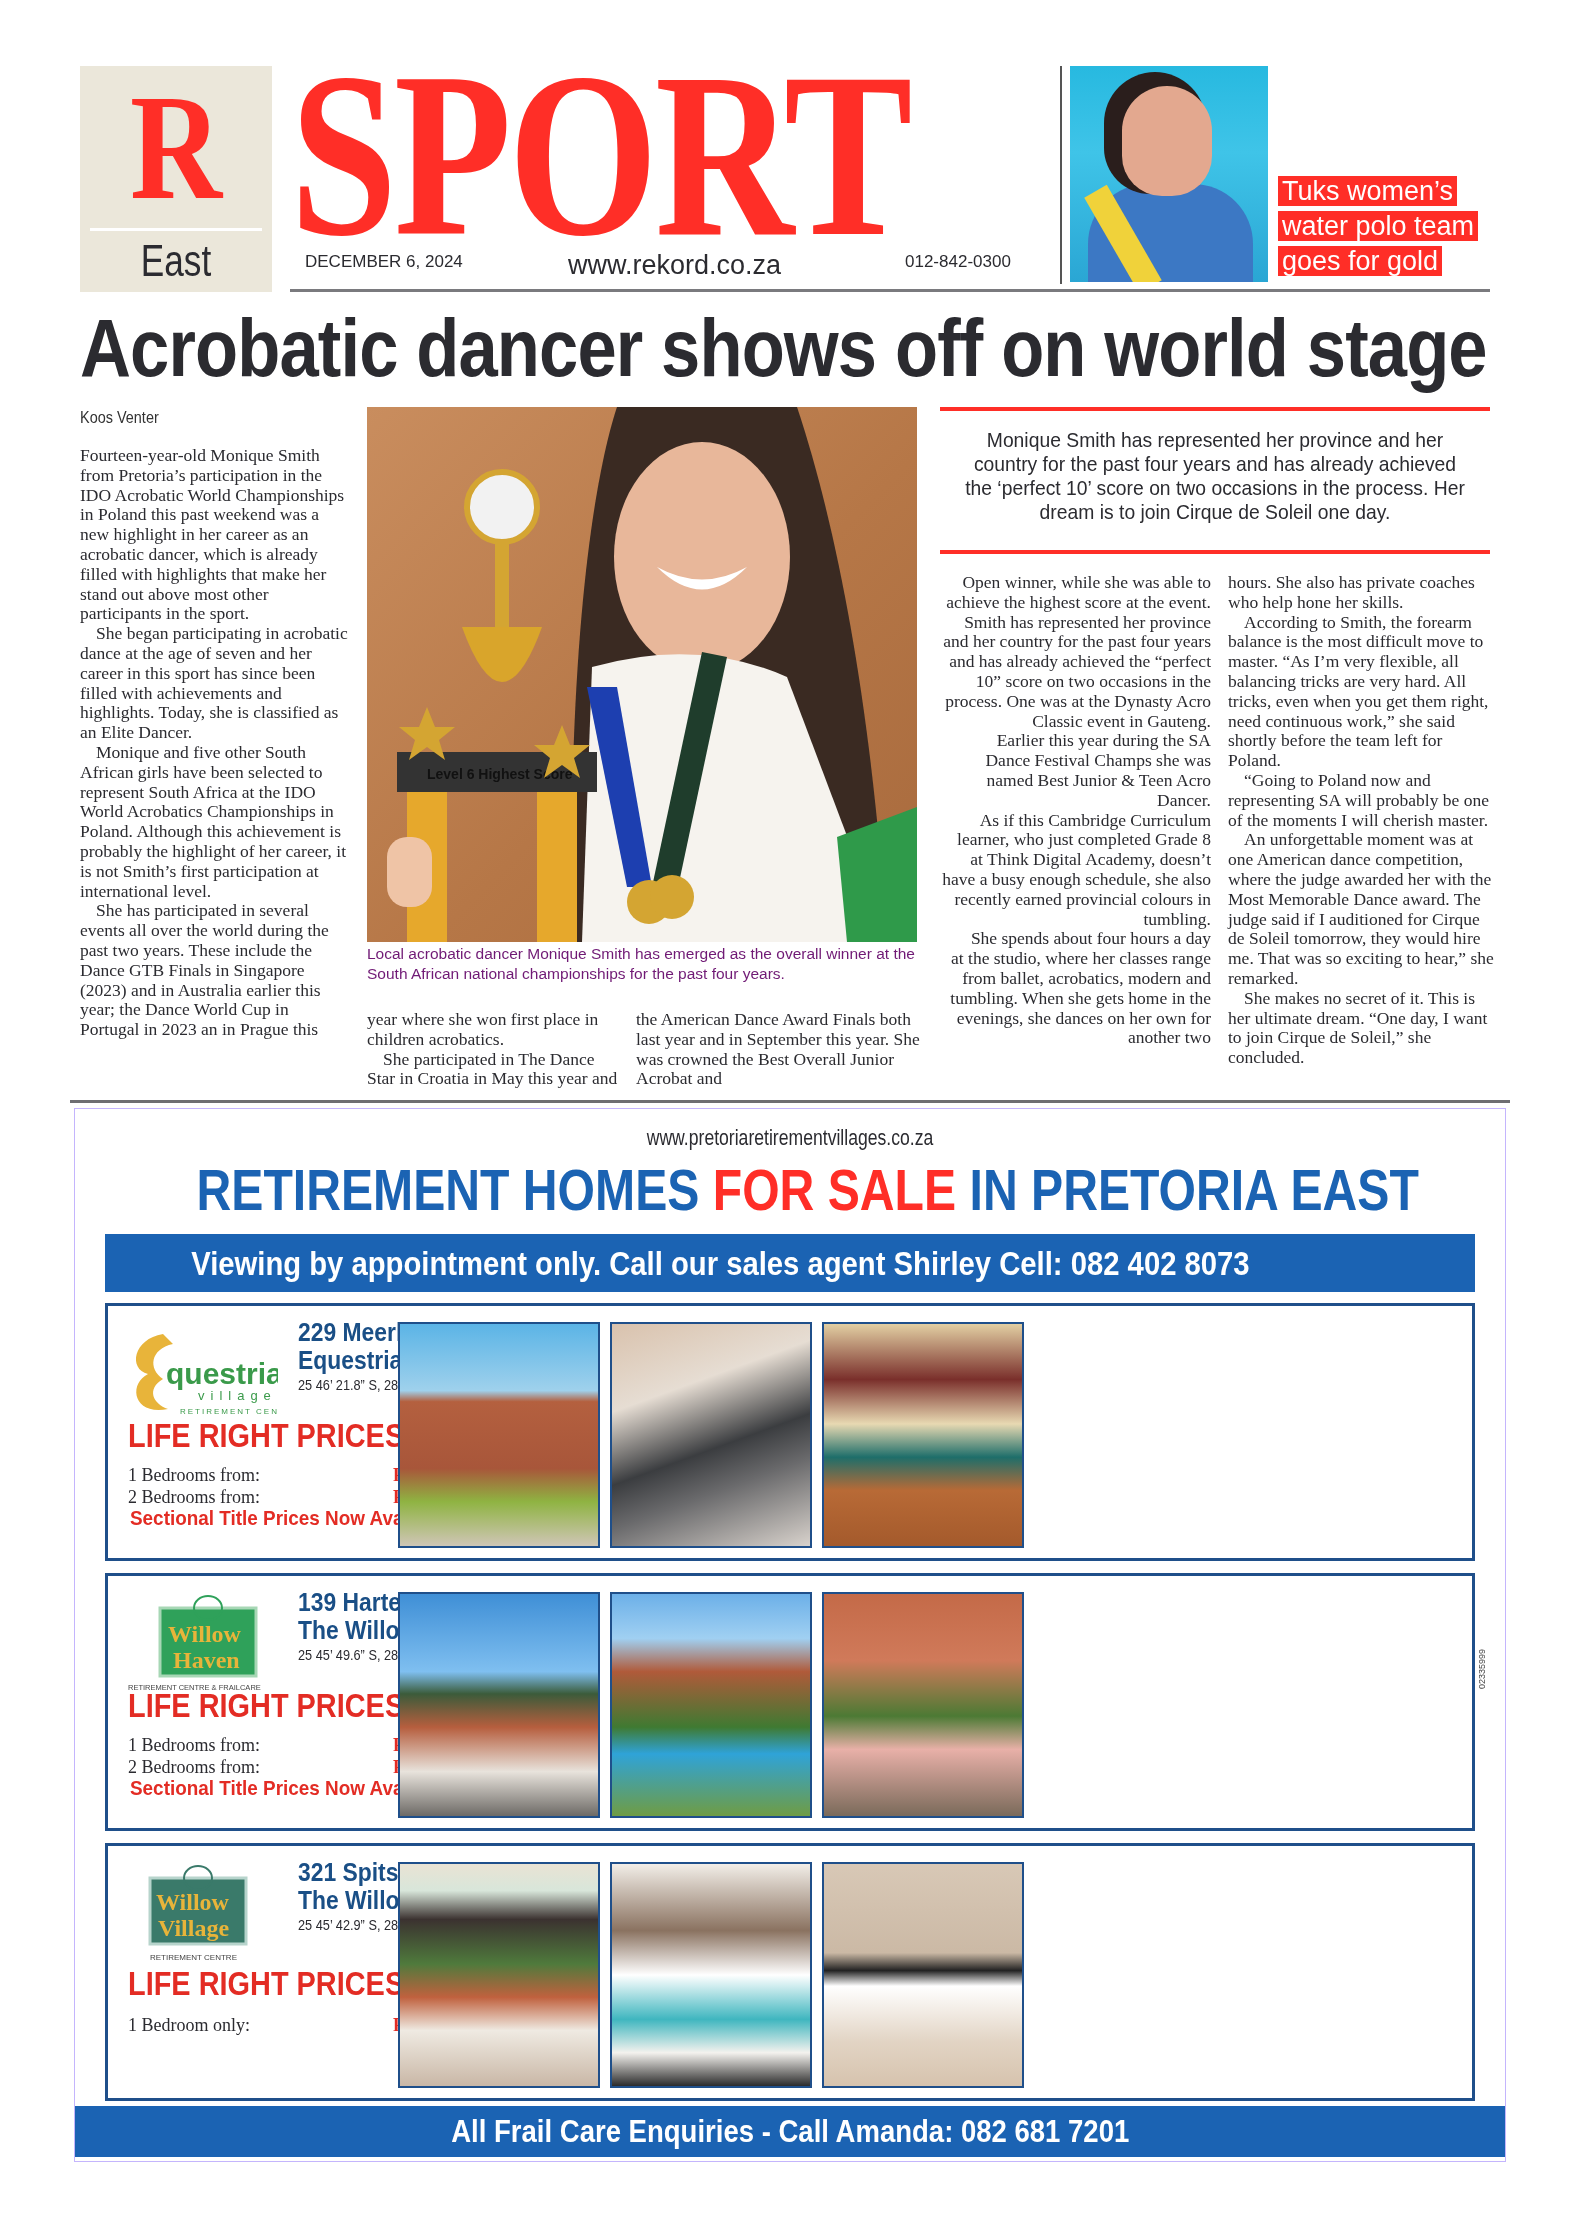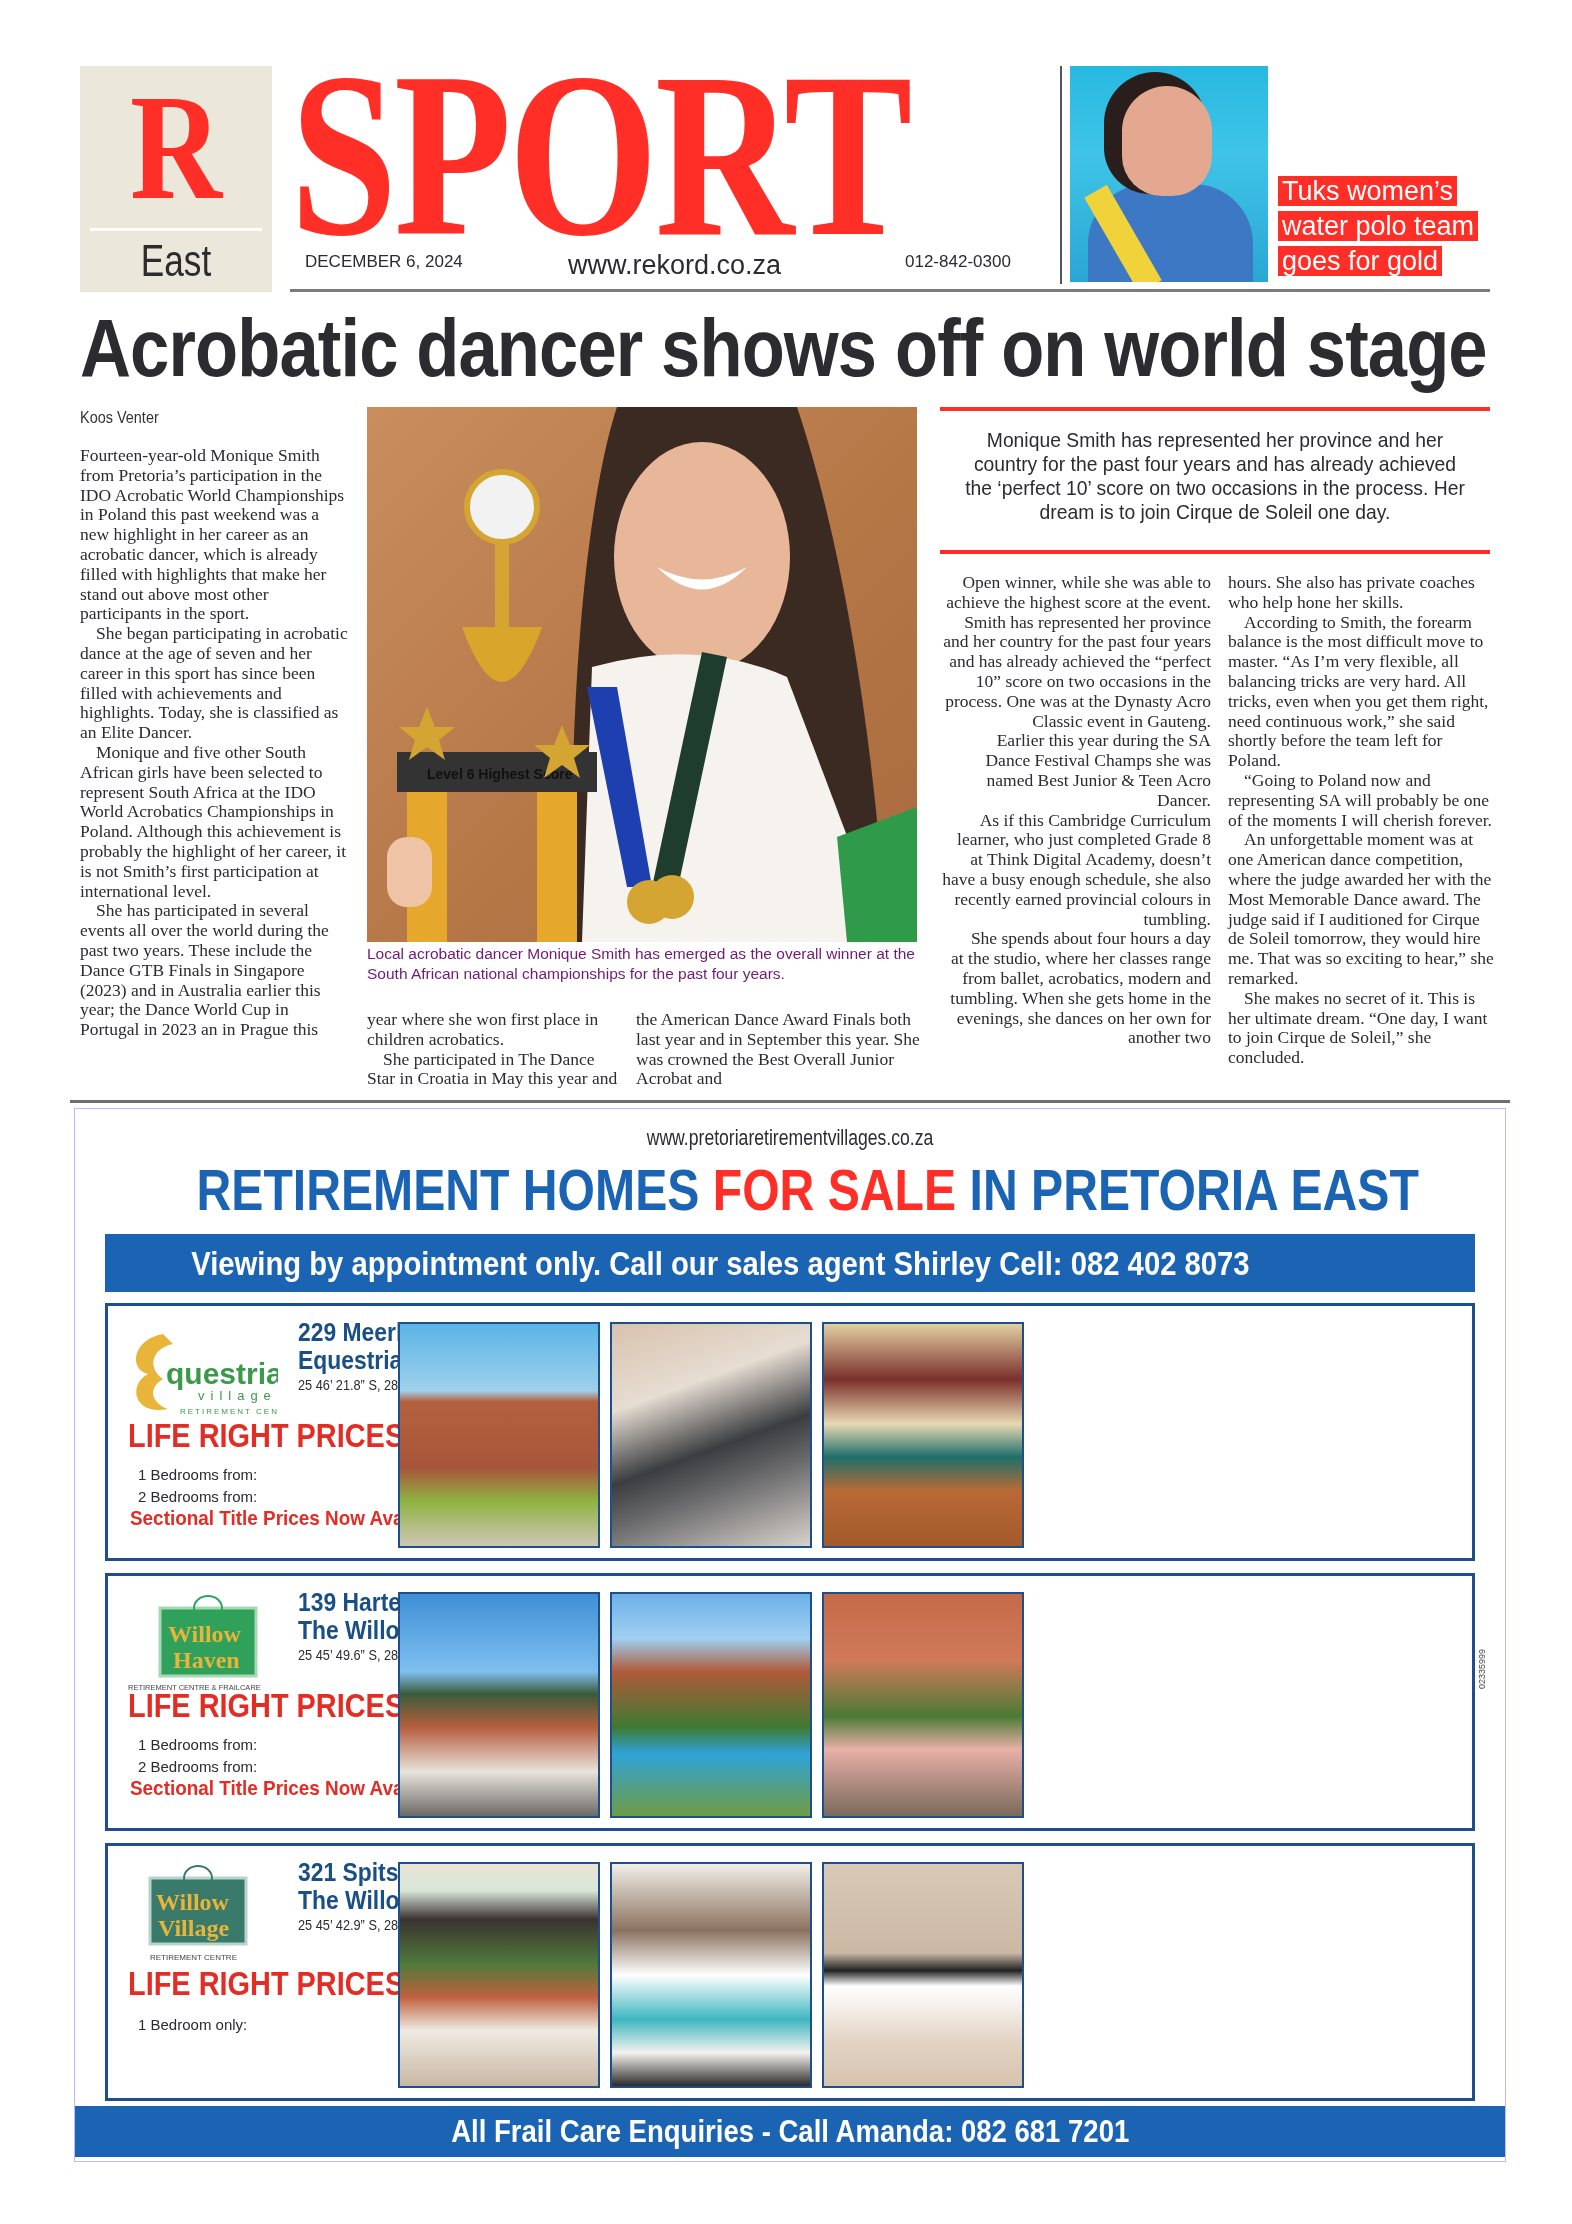--- a/index.html
+++ b/index.html
@@ -49,21 +49,21 @@
   .ad-url { left: 0; top: 16px; width: 100%; text-align: center; font-family: "Liberation Sans", sans-serif; font-size: 22px; color: #2b2b30; transform: scaleX(0.8); }
   .ad-title { left: 0; top: 46px; width: 100%; text-align: center; font-family: "Liberation Sans", sans-serif; font-weight: bold; font-size: 58px; line-height: 70px; color: #1b63b3; white-space: nowrap; transform: scaleX(0.83); }
   .ad-title .red { color: #ff2e27; }
   .ad-bar { left: 30px; top: 125px; width: 1370px; height: 58px; background: #1b63b3; text-align: left; font-family: "Liberation Sans", sans-serif; font-weight: bold; font-size: 34px; line-height: 58px; color: #fff; white-space: nowrap; }
   .ad-bar span { display: inline-block; transform: scaleX(0.86); }
   .listing { left: 30px; width: 1370px; border: 3px solid #1f4f8a; }
   .logo { left: 20px; top: 18px; width: 150px; height: 100px; }
   .addr { left: 190px; top: 12px; font-family: "Liberation Sans", sans-serif; font-weight: bold; font-size: 26px; line-height: 28px; color: #1a4f86; white-space: nowrap; transform: scaleX(0.88); transform-origin: left top; }
   .coords { left: 190px; top: 70px; font-family: "Liberation Sans", sans-serif; font-size: 15px; color: #2b2b30; white-space: nowrap; transform: scaleX(0.85); transform-origin: left top; }
   .lrp { left: 20px; top: 110px; font-family: "Liberation Sans", sans-serif; font-weight: bold; font-size: 34px; color: #e32c24; white-space: nowrap; transform: scaleX(0.85); transform-origin: left top; }
-  .prow { left: 30px; font-family: Liberation Sans, sans-serif; font-size: 15px; line-height: 22px; color: #2b2b30; white-space: nowrap; }
+  .prow { left: 20px; font-family: Liberation Serif, serif; font-size: 18px; line-height: 22px; color: #2b2b30; white-space: nowrap; }
   .price { position: absolute; left: 265px; top: 0; font-weight: bold; color: #e32c24; }
   .sectional { left: 22px; font-family: "Liberation Sans", sans-serif; font-weight: bold; font-size: 21px; color: #e32c24; white-space: nowrap; transform: scaleX(0.9); transform-origin: left top; }
   .lphoto { top: 16px; width: 202px; height: 226px; border: 2px solid #1f4f8a; overflow: hidden; }
   .vcode { left: 1402px; top: 580px; font-family: "Liberation Sans", sans-serif; font-size: 9px; color: #444; transform: rotate(-90deg); transform-origin: left top; white-space: nowrap; }
   .ad-footer { left: 0; top: 997px; width: 100%; height: 51px; background: #1b63b3; text-align: center; font-family: "Liberation Sans", sans-serif; font-weight: bold; font-size: 32px; line-height: 51px; color: #fff; white-space: nowrap; }
   .ad-footer span { display: inline-block; transform: scaleX(0.86); }
 </style>
 </head>
 <body>
 
@@ -145,21 +145,21 @@
 <div class="abs col col3">
   <p>Open winner, while she was able to achieve the highest score at the event.</p>
   <p>Smith has represented her province and her country for the past four years and has already achieved the “perfect 10” score on two occasions in the process. One was at the Dynasty Acro Classic event in Gauteng.</p>
   <p>Earlier this year during the SA Dance Festival Champs she was named Best Junior &amp; Teen Acro Dancer.</p>
   <p>As if this Cambridge Curriculum learner, who just completed Grade 8 at Think Digital Academy, doesn’t have a busy enough schedule, she also recently earned provincial colours in tumbling.</p>
   <p>She spends about four hours a day at the studio, where her classes range from ballet, acrobatics, modern and tumbling. When she gets home in the evenings, she dances on her own for another two</p>
 </div>
 <div class="abs col col4">
   <p>hours. She also has private coaches who help hone her skills.</p>
   <p>According to Smith, the forearm balance is the most difficult move to master. “As I’m very flexible, all balancing tricks are very hard. All tricks, even when you get them right, need continuous work,” she said shortly before the team left for Poland.</p>
-  <p>“Going to Poland now and representing SA will probably be one of the moments I will cherish forever.</p>
+  <p>“Going to Poland now and representing SA will probably be one of the moments I will cherish master.</p>
   <p>An unforgettable moment was at one American dance competition, where the judge awarded her with the Most Memorable Dance award. The judge said if I auditioned for Cirque de Soleil tomorrow, they would hire me. That was so exciting to hear,” she remarked.</p>
   <p>She makes no secret of it. This is her ultimate dream. “One day, I want to join Cirque de Soleil,” she concluded.</p>
 </div>
 
 <div class="abs sep-line"></div>
 
 <div class="abs ad">
   <div class="abs ad-url">www.pretoriaretirementvillages.co.za</div>
   <div class="abs ad-title"><span>RETIREMENT HOMES </span><span class="red">FOR SALE</span><span> IN PRETORIA EAST</span></div>
   <div class="abs ad-bar"><span>Viewing by appointment only. Call our sales agent Shirley Cell: 082 402 8073</span></div>

